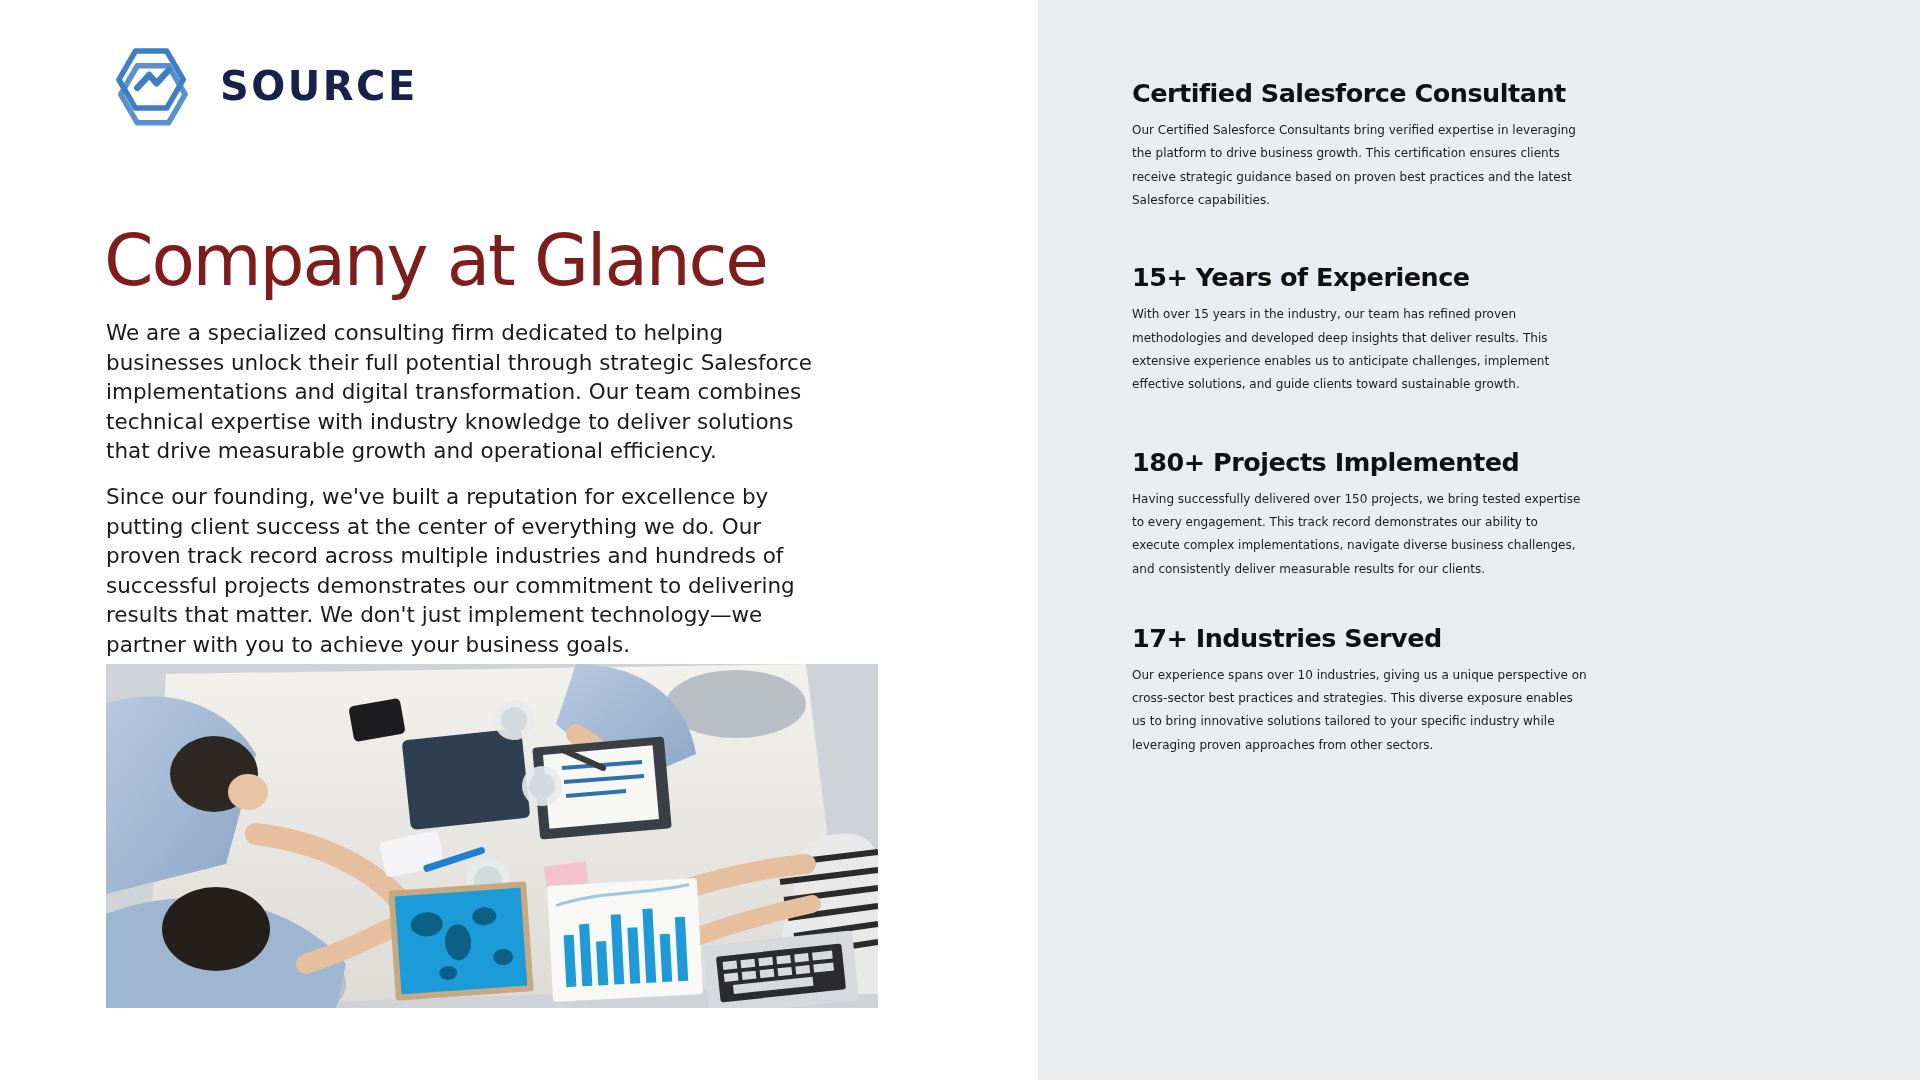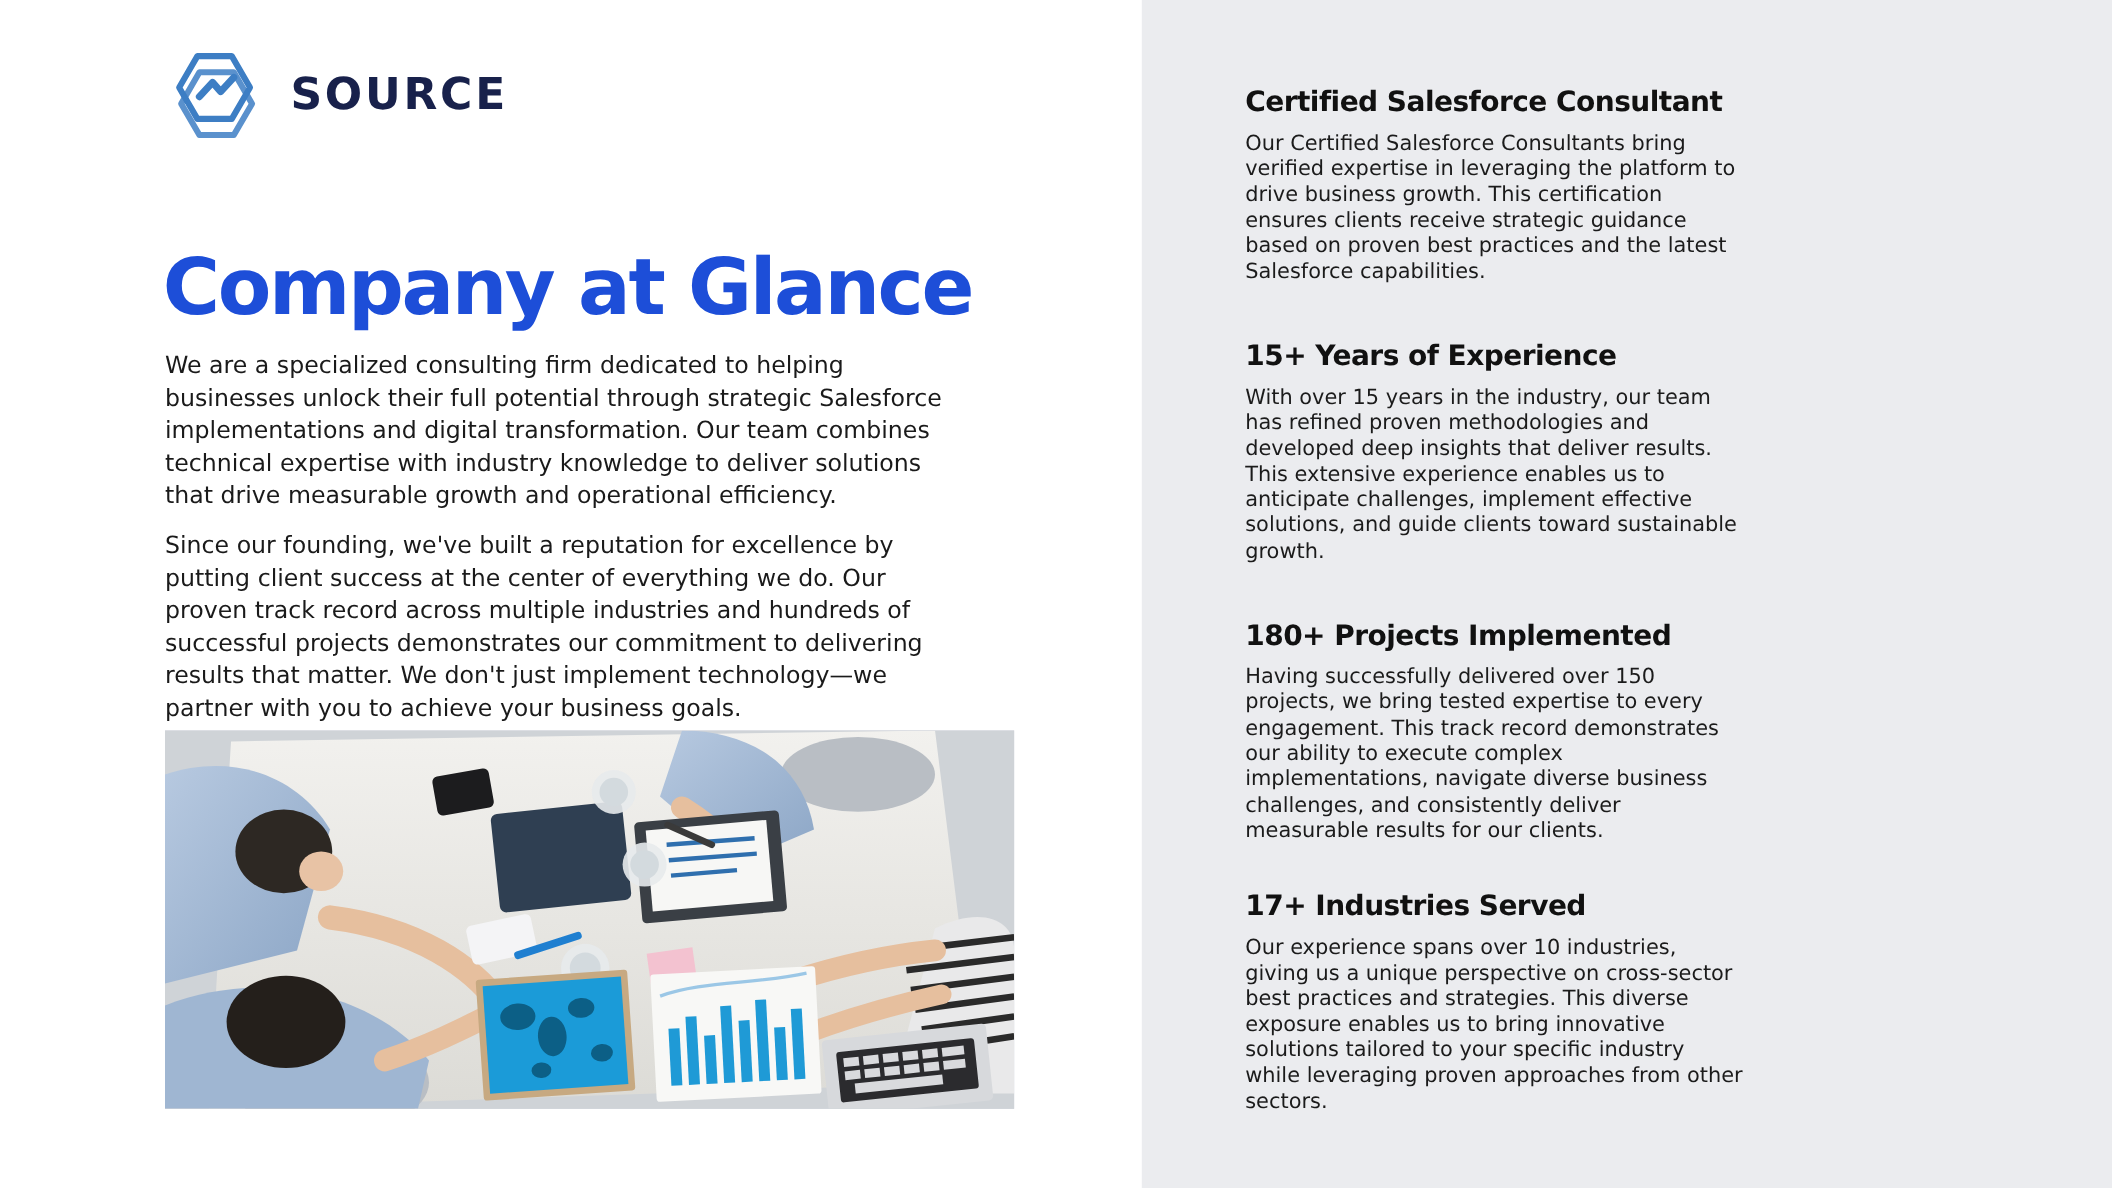--- a/index.html
+++ b/index.html
@@ -18,21 +18,20 @@
     background: #ffffff;
   }
 
   
   .left-col {
     position: relative;
     width: 1006px;
     height: 1080px;
     background: #ffffff;
     padding: 40px 0 0 0;
-    margin-left: 44px;
   }
 
   .logo-block {
     position: absolute;
     left: 106px;
     top: 40px;
     display: flex;
     align-items: center;
     gap: 22px;
   }
@@ -46,25 +45,25 @@
     letter-spacing: 2.5px;
   }
   .logo-text .l2 { display: block; }
 
   .headline {
     position: absolute;
     left: 104px;
     top: 225px;
     width: 820px;
     font-family: "DejaVu Sans", sans-serif;
-    font-weight: 700;
+    font-weight: 400;
     font-size: 71px;
     line-height: 1.0;
     letter-spacing: -2.2px;
-    color: #1d4ed8;
+    color: #7f1d1d;
   }
 
   .body-text {
     position: absolute;
     left: 106px;
     width: 718px;
     font-family: "DejaVu Sans", sans-serif;
     font-size: 21.5px;
     line-height: 29.5px;
     color: #1a1a1a;
@@ -100,21 +99,21 @@
     font-family: "DejaVu Sans", sans-serif;
     font-weight: 700;
     font-size: 25.5px;
     line-height: 1.18;
     letter-spacing: -0.5px;
     color: #111111;
     margin-bottom: 11px;
   }
   .feature-desc {
     font-family: "DejaVu Sans", sans-serif;
-    font-size: 19px;
+    font-size: 12px;
     line-height: 23.3px;
     color: #1b1b1b;
     width: 455px;
   }
   .feature.f1 .feature-desc { width: 455px; }
   .feature.f2 { margin-top: 50px; }
   .feature.f3 { margin-top: 50px; }
   .feature.f4 { margin-top: 42px; }
 </style>
 </head>

